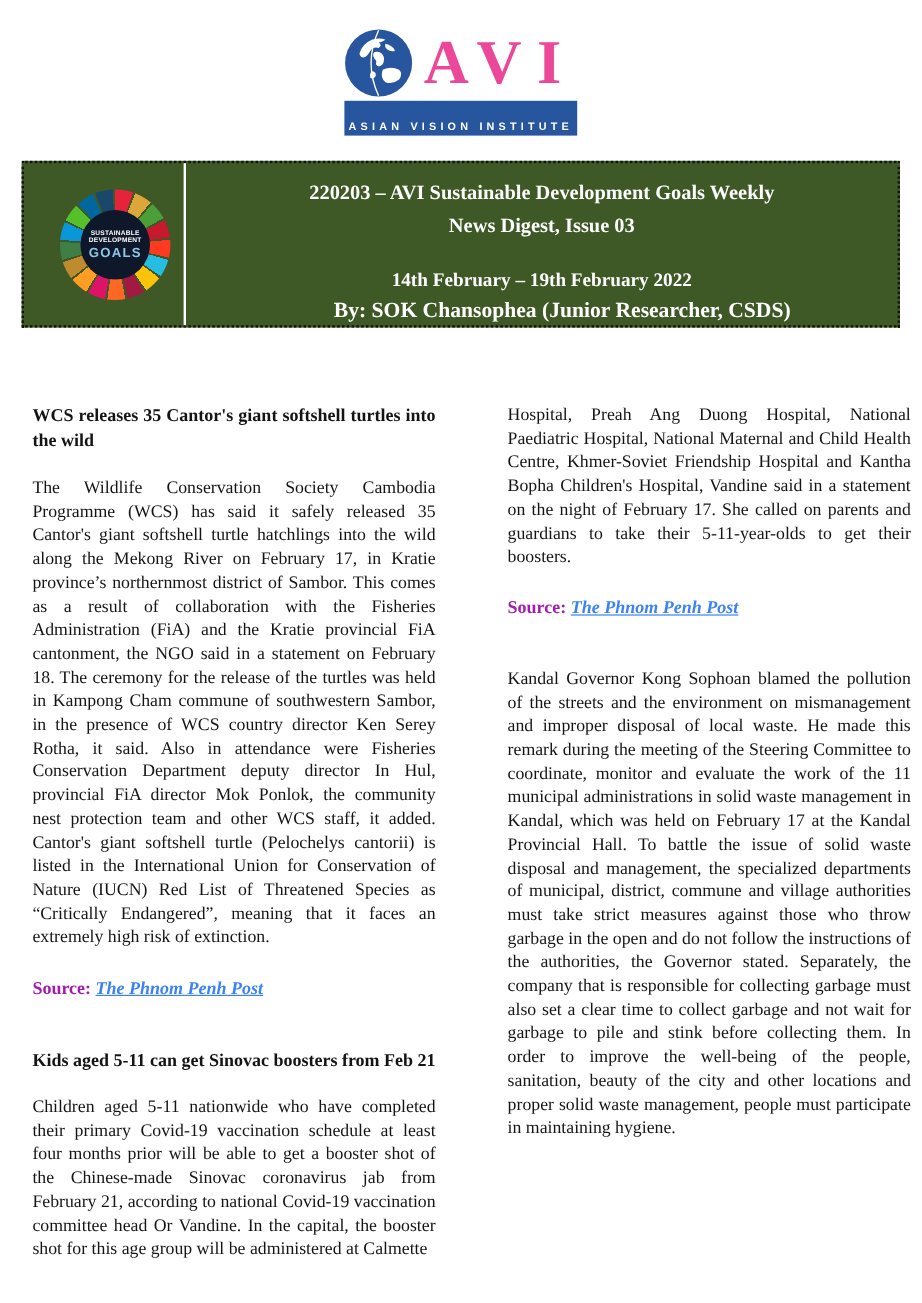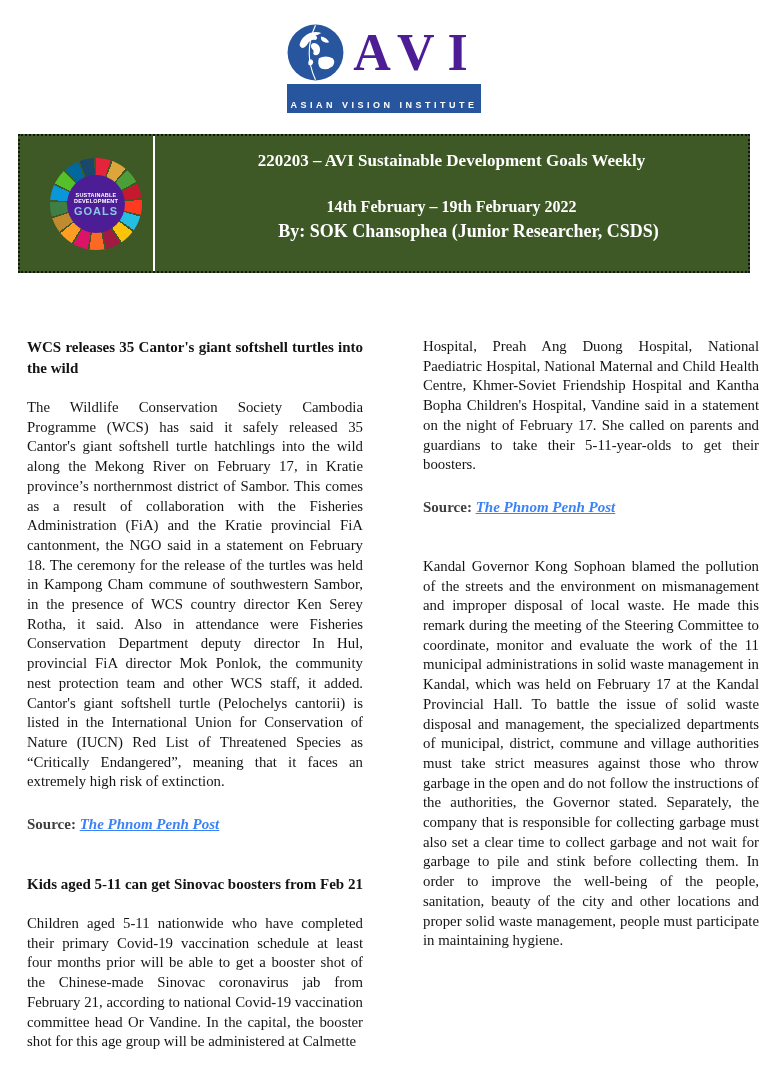--- a/index.html
+++ b/index.html
@@ -18,21 +18,21 @@
   }
   .logo-block{display:inline-flex;flex-direction:column;}
   .logo-row{display:flex;align-items:center;gap:7px;}
   .globe{width:57px;height:57px;display:block;}
   .avi-text{
     font-family:"Liberation Serif", serif;
     font-weight:700;
     font-size:52px;
     line-height:52px;
     letter-spacing:13px;
-    color:#4c1d95;
+    color:#ec4899;
     padding-left:2px;
   }
   .institute-bar{
     align-self:stretch;
     margin-top:3px;
     background:#27559E;
     color:#ffffff;
     font-family:"Liberation Sans", sans-serif;
     font-weight:700;
     font-size:9px;
@@ -60,21 +60,21 @@
     width:92px;height:92px;
   }
   .sdg-ring{
     position:absolute;inset:0;
     border-radius:50%;
   }
   .sdg-center{
     position:absolute;left:17px;top:17px;
     width:58px;height:58px;
     border-radius:50%;
-    background:#4c1d95;
+    background:#0f172a;
     display:flex;flex-direction:column;
     align-items:center;justify-content:center;
     color:#fff;
     font-family:"Liberation Sans", sans-serif;
   }
   .sdg-center .tiny{font-size:5.5px;line-height:6.5px;font-weight:700;letter-spacing:.2px;}
   .sdg-center .goals{font-size:11px;line-height:12px;font-weight:700;letter-spacing:1px;color:#8ec6e6;}
   .banner-sep{
     width:2px;background:#ffffff;flex:0 0 auto;
   }
@@ -112,21 +112,21 @@
     margin:0 0 22px 0;
     font-size:14.8px;
     line-height:19.7px;
     text-align:justify;
   }
   .content p.source{
     margin:0 0 40px 0;
     font-size:15px;
     line-height:20px;
   }
-  .src-label{font-weight:700;color:#404040;}
+  .src-label{font-weight:700;color:#a21caf;}
   .src-link{
     color:#3b82f6;
     font-weight:700;
     font-style:italic;
     text-decoration:underline;
   }
 </style>
 </head>
 <body>
 
@@ -158,20 +158,21 @@
           <span class="tiny">SUSTAINABLE</span>
           <span class="tiny">DEVELOPMENT</span>
           <span class="goals">GOALS</span>
         </div>
       </div>
     </div>
     <div class="banner-sep"></div>
     <div class="banner-text">
       <div class="banner-title">
         <span>220203 – AVI Sustainable Development Goals Weekly</span><br>
+        <span>News Digest, Issue 03</span>
       </div>
       <div class="banner-date">14th February – 19th February 2022</div>
       <div class="banner-byline">By: SOK Chansophea (Junior Researcher, CSDS)</div>
     </div>
   </section>
 
   <main class="content">
 
     <div class="col">
       <article>

